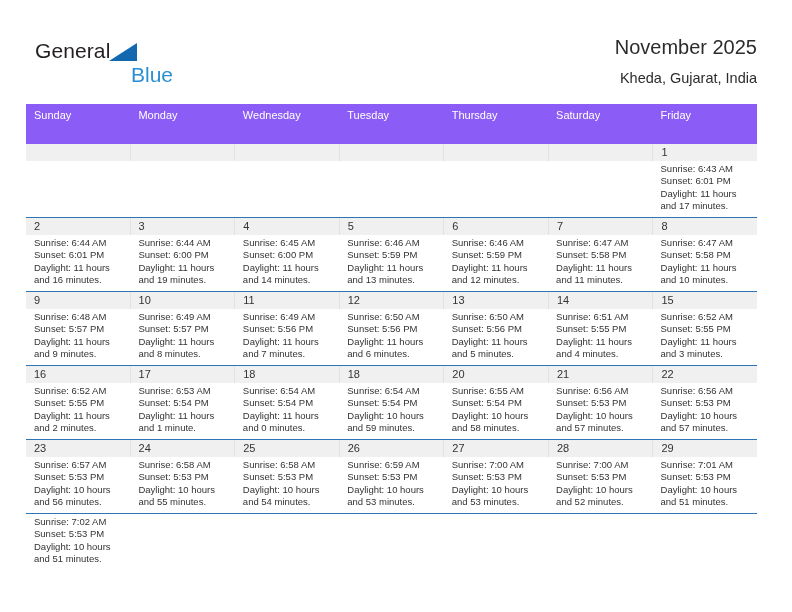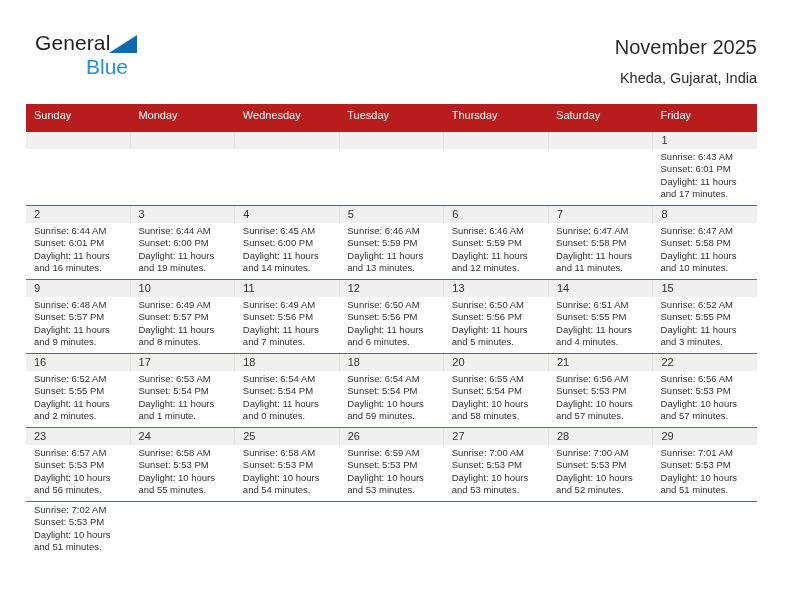--- a/index.html
+++ b/index.html
@@ -25,21 +25,21 @@
   .header {
     position: absolute;
     left: 0;
     top: 0;
     width: 792px;
     height: 100px;
   }
   .brand {
     position: absolute;
     left: 35px;
-    top: 30px;
+    top: 38px;
     width: 190px;
     height: 56px;
   }
   .brand-row1 {
     position: relative;
     height: 26px;
     line-height: 26px;
     white-space: nowrap;
   }
   .brand-general {
@@ -60,20 +60,21 @@
   .brand-row2 {
     position: relative;
     height: 26px;
     line-height: 26px;
     margin-top: -2px;
     padding-left: 51px;
   }
   .brand-blue {
     font-size: 21px;
     color: #2b8fd4;
+    margin-left: 45px;
   }
 
   .title-block {
     position: absolute;
     right: 35px;
     top: 30px;
     text-align: right;
   }
   .cal-title {
     font-size: 20px;
@@ -92,22 +93,22 @@
   
   .calendar {
     position: absolute;
     left: 26px;
     top: 104px;
     width: 731px;
   }
   .dow-row {
     display: flex;
     width: 731px;
-    height: 28px;
-    background: #b91c1c;
+    height: 40px;
+    background: #8b5cf6;
   }
   .dow-cell {
     flex: 1 1 0;
     box-sizing: border-box;
     color: #ffffff;
     font-size: 11px;
     line-height: 22px;
     padding-left: 8px;
     white-space: nowrap;
     overflow: hidden;

